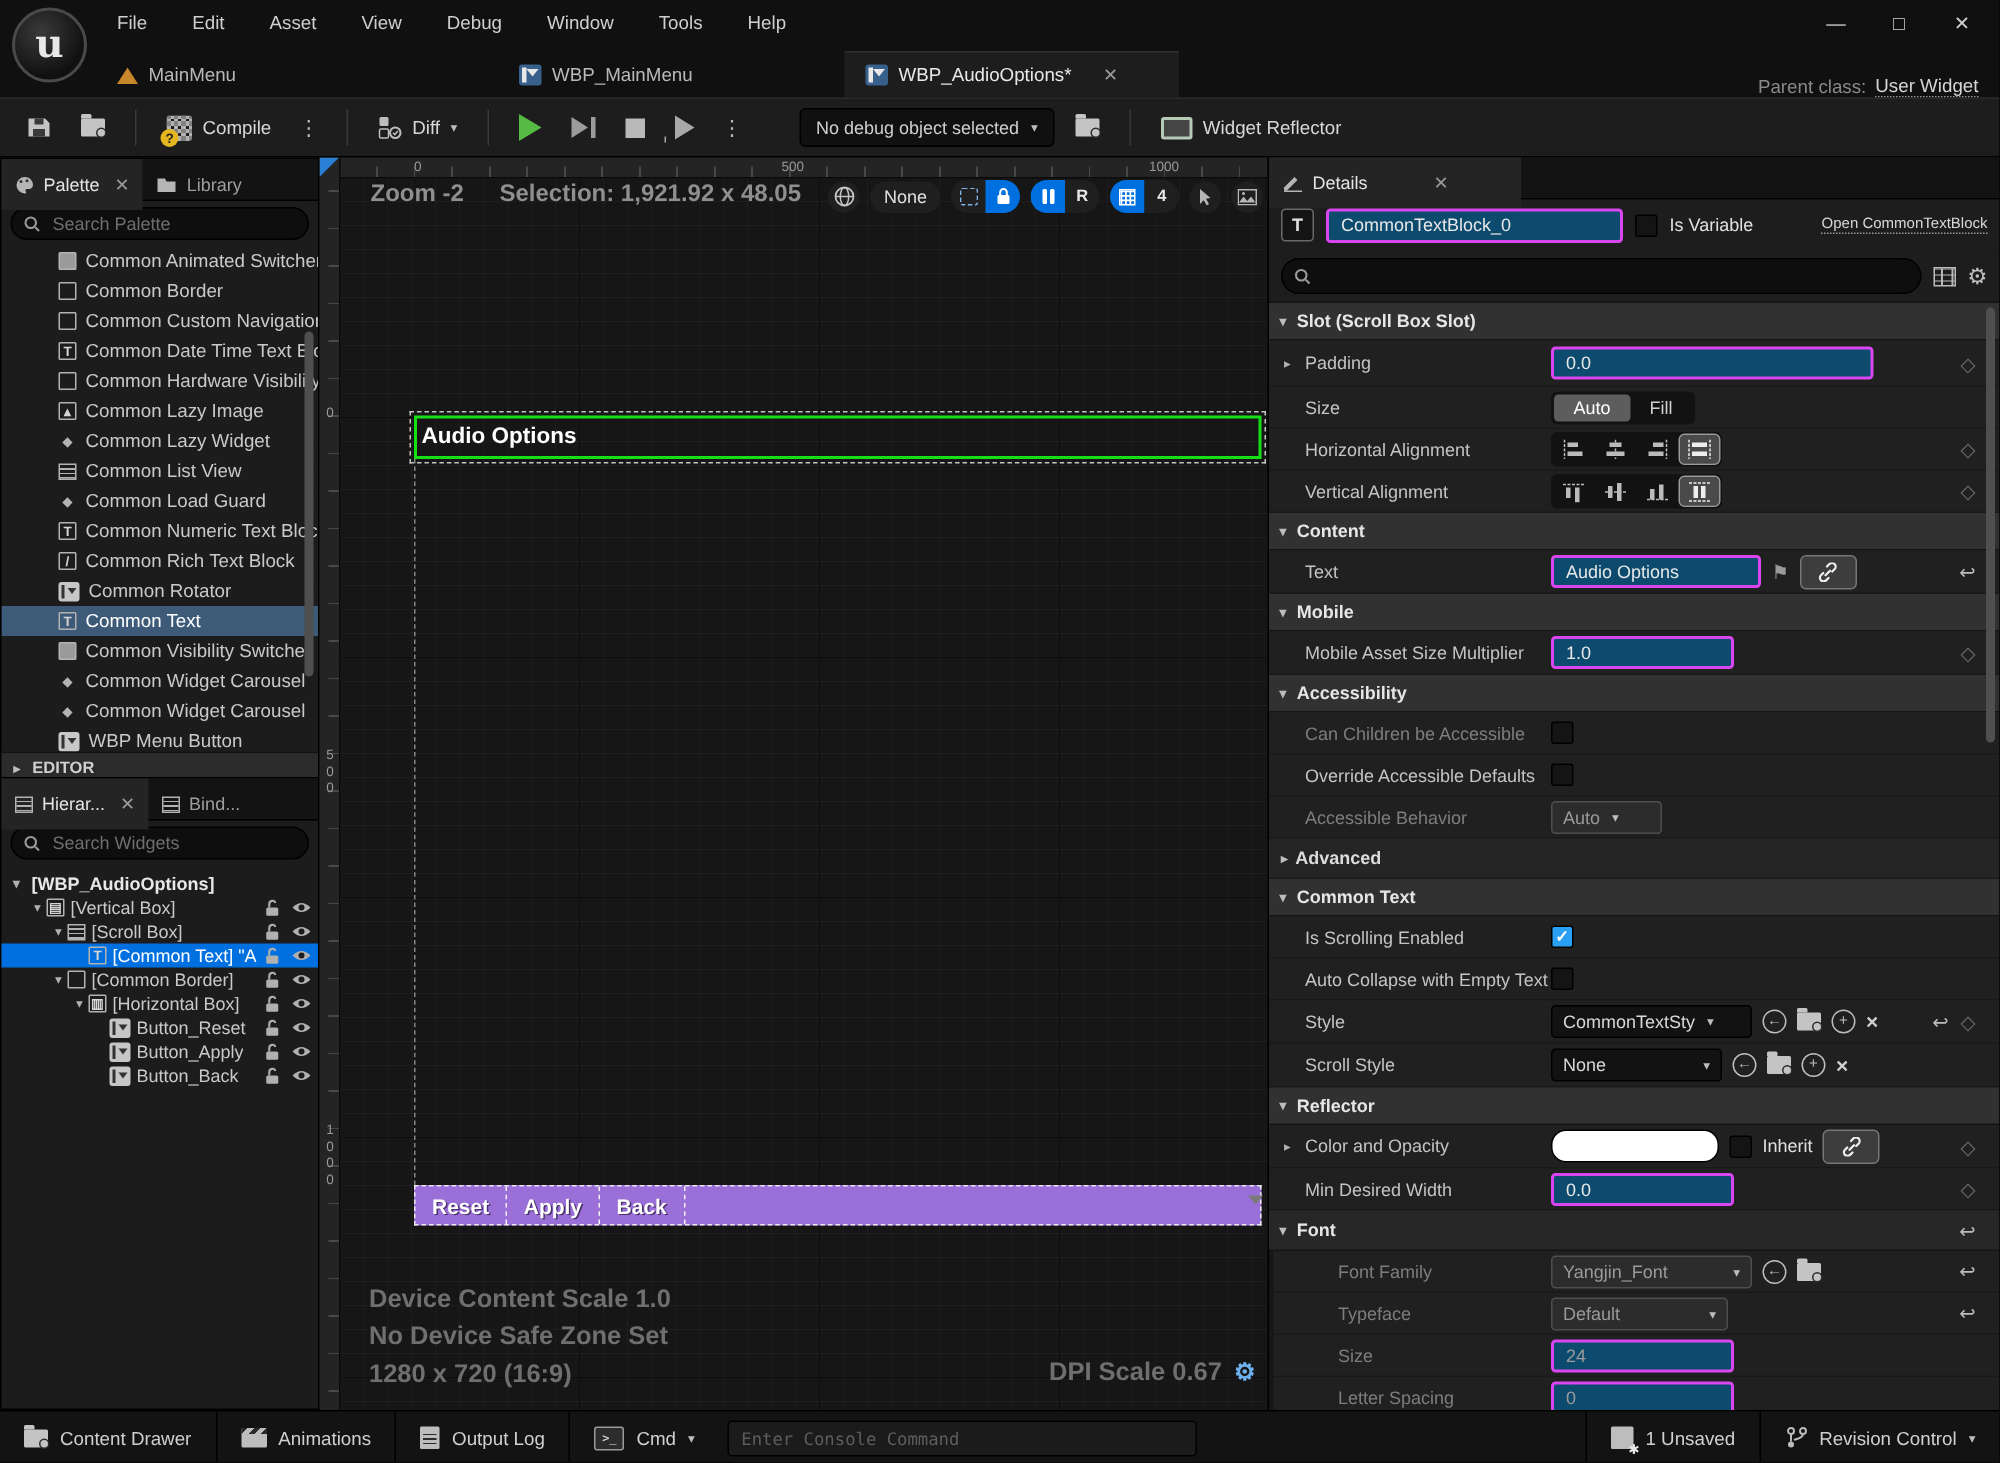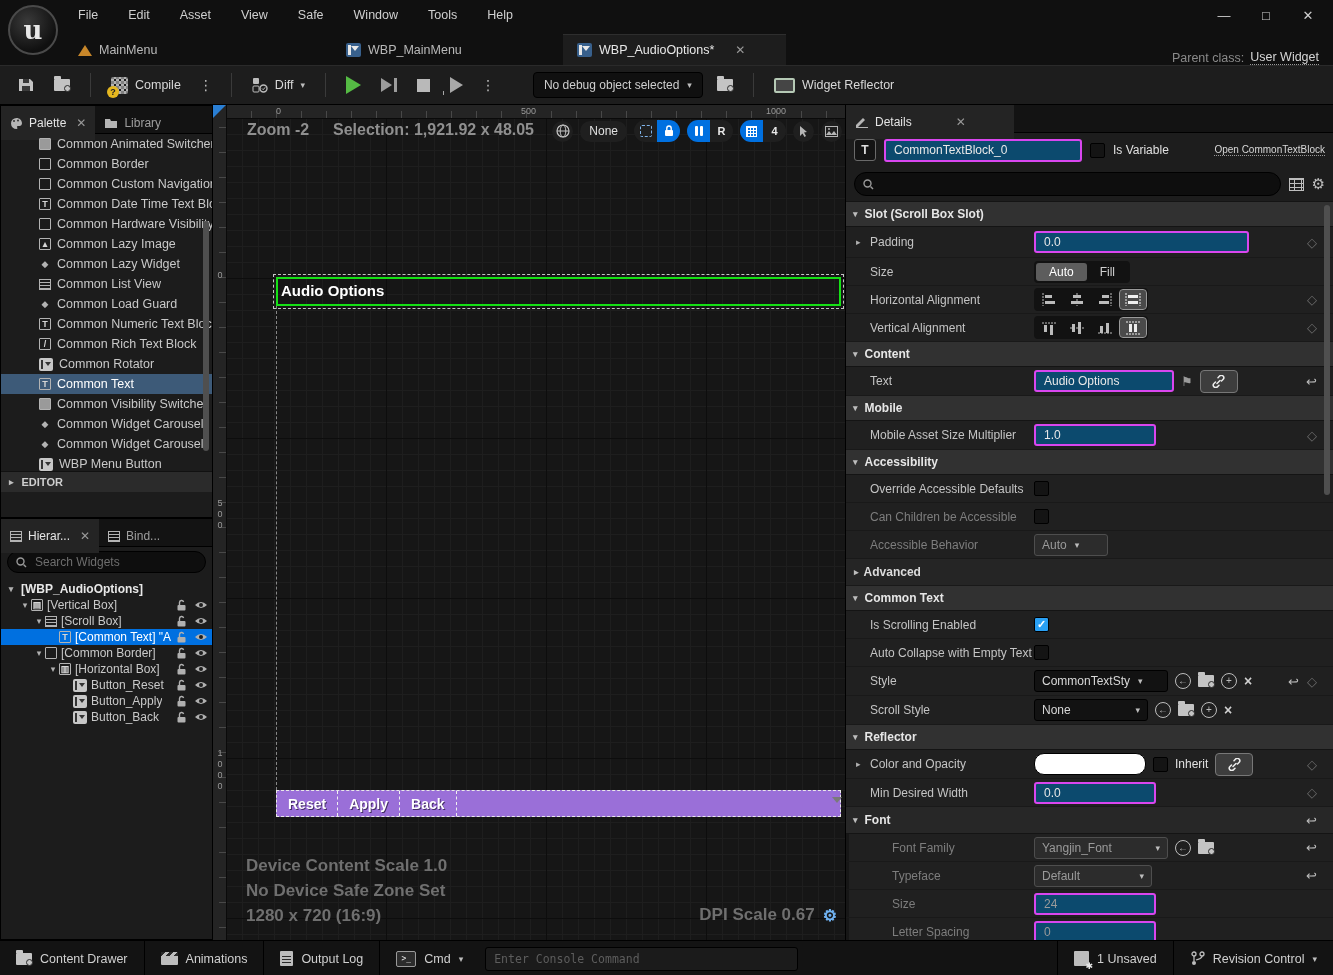--- a/index.html
+++ b/index.html
@@ -207,21 +207,21 @@
 
 <div class="app">
 
   <div class="abs titlebar">
     <div class="ue-logo">u</div>
     <div class="menus" id="menubar">
         <span>File</span>
         <span>Edit</span>
         <span>Asset</span>
         <span>View</span>
-        <span>Safe</span>
+        <span>Debug</span>
         <span>Window</span>
         <span>Tools</span>
         <span>Help</span>
       </div>
     <div class="winctl">
       <div class="winbtn">—</div>
       <div class="winbtn">□</div>
       <div class="winbtn">✕</div>
     </div>
   </div>
@@ -320,20 +320,29 @@
             <circle cx="8" cy="3.5" r="1" fill="#333"></circle>
           </svg>
         <span>Palette</span>
         <span class="tab-close" style="margin-left:4px">✕</span>
       </div>
       <div class="ptab">
         <svg width="14" height="11" viewBox="0 0 14 11">
             <path d="M1 1h5l1 2h6v7H1z" fill="#b5b5b5"></path>
           </svg>
         <span>Library</span>
+      </div>
+    </div>
+    <div class="searchrow">
+      <div class="searchpill">
+        <svg width="11" height="11" viewBox="0 0 11 11">
+            <circle cx="4.5" cy="4.5" r="3.5" fill="none" stroke="#9a9a9a" stroke-width="1.4"></circle>
+            <line x1="7.5" y1="7.5" x2="10" y2="10" stroke="#9a9a9a" stroke-width="1.4"></line>
+          </svg>
+        <input placeholder="Search Palette" style="">
       </div>
     </div>
     <div class="plist" id="palette-list" style="height:337px">
         <div class="prow">
           <span class="ic-sq fill"></span>
           <span>Common Animated Switcher</span>
         </div>
         <div class="prow">
           <span class="ic-sq"></span>
           <span>Common Border</span>
@@ -832,31 +841,31 @@
           <span class="diamond">◇</span>
         </div>
     </div>
 
     <div class="sec">
         <span class="chev">▾</span>
         <span>Accessibility</span>
       </div>
 
     <div class="drow">
-      <div class="dlabel">
-          <span>Override Accessible Defaults</span>
-        </div>
-      <div class="dctrl">
-          <span class="cb"></span>
-        </div>
-      <div class="dright"></div>
-    </div>
-    <div class="drow">
       <div class="dlabel dim">
           <span>Can Children be Accessible</span>
+        </div>
+      <div class="dctrl">
+          <span class="cb"></span>
+        </div>
+      <div class="dright"></div>
+    </div>
+    <div class="drow">
+      <div class="dlabel">
+          <span>Override Accessible Defaults</span>
         </div>
       <div class="dctrl">
           <span class="cb"></span>
         </div>
       <div class="dright"></div>
     </div>
     <div class="drow">
       <div class="dlabel dim">
           <span>Accessible Behavior</span>
         </div>

